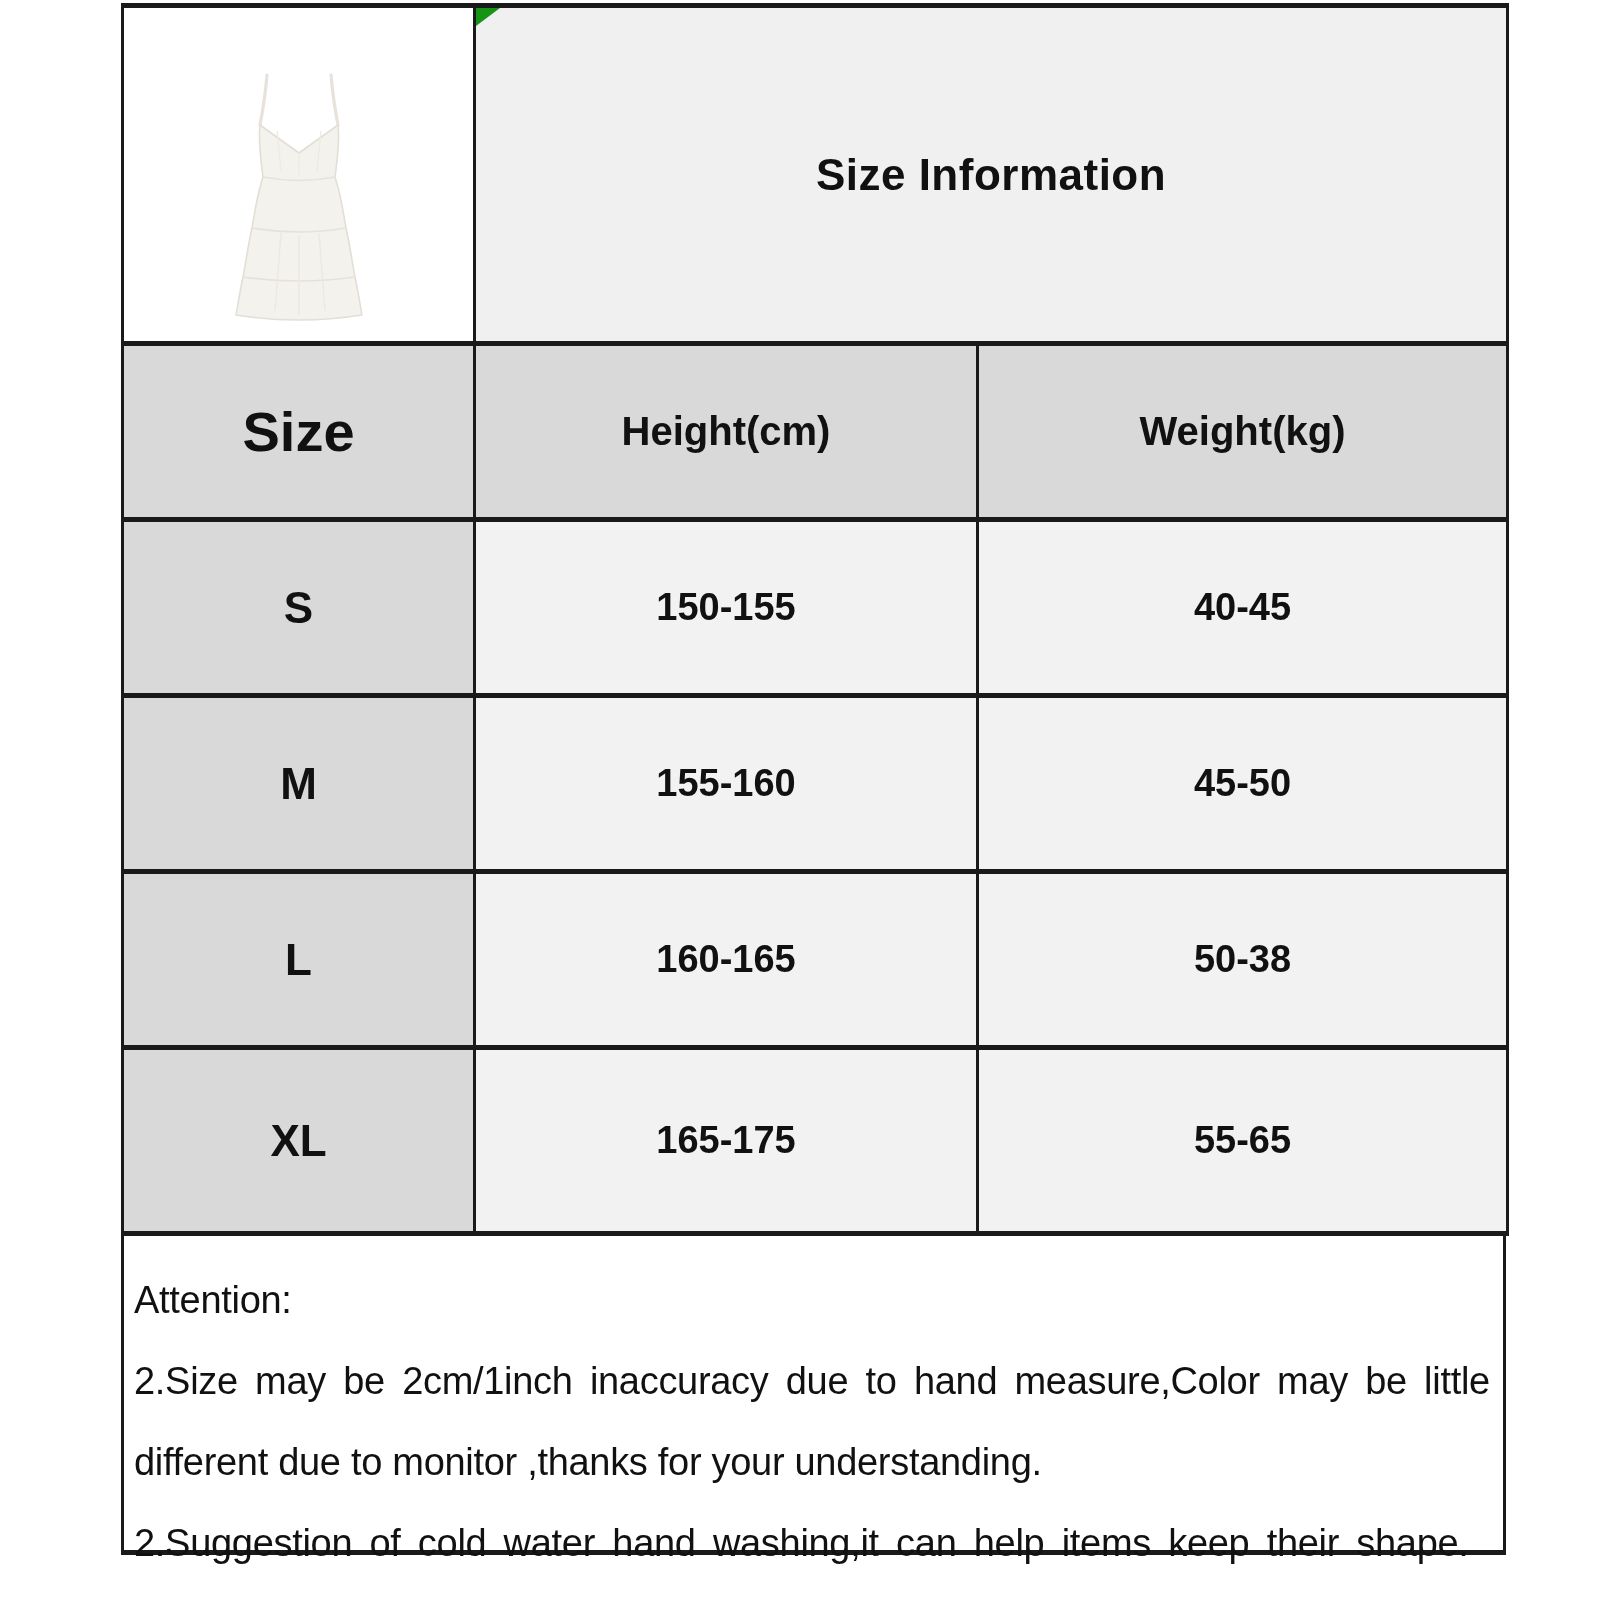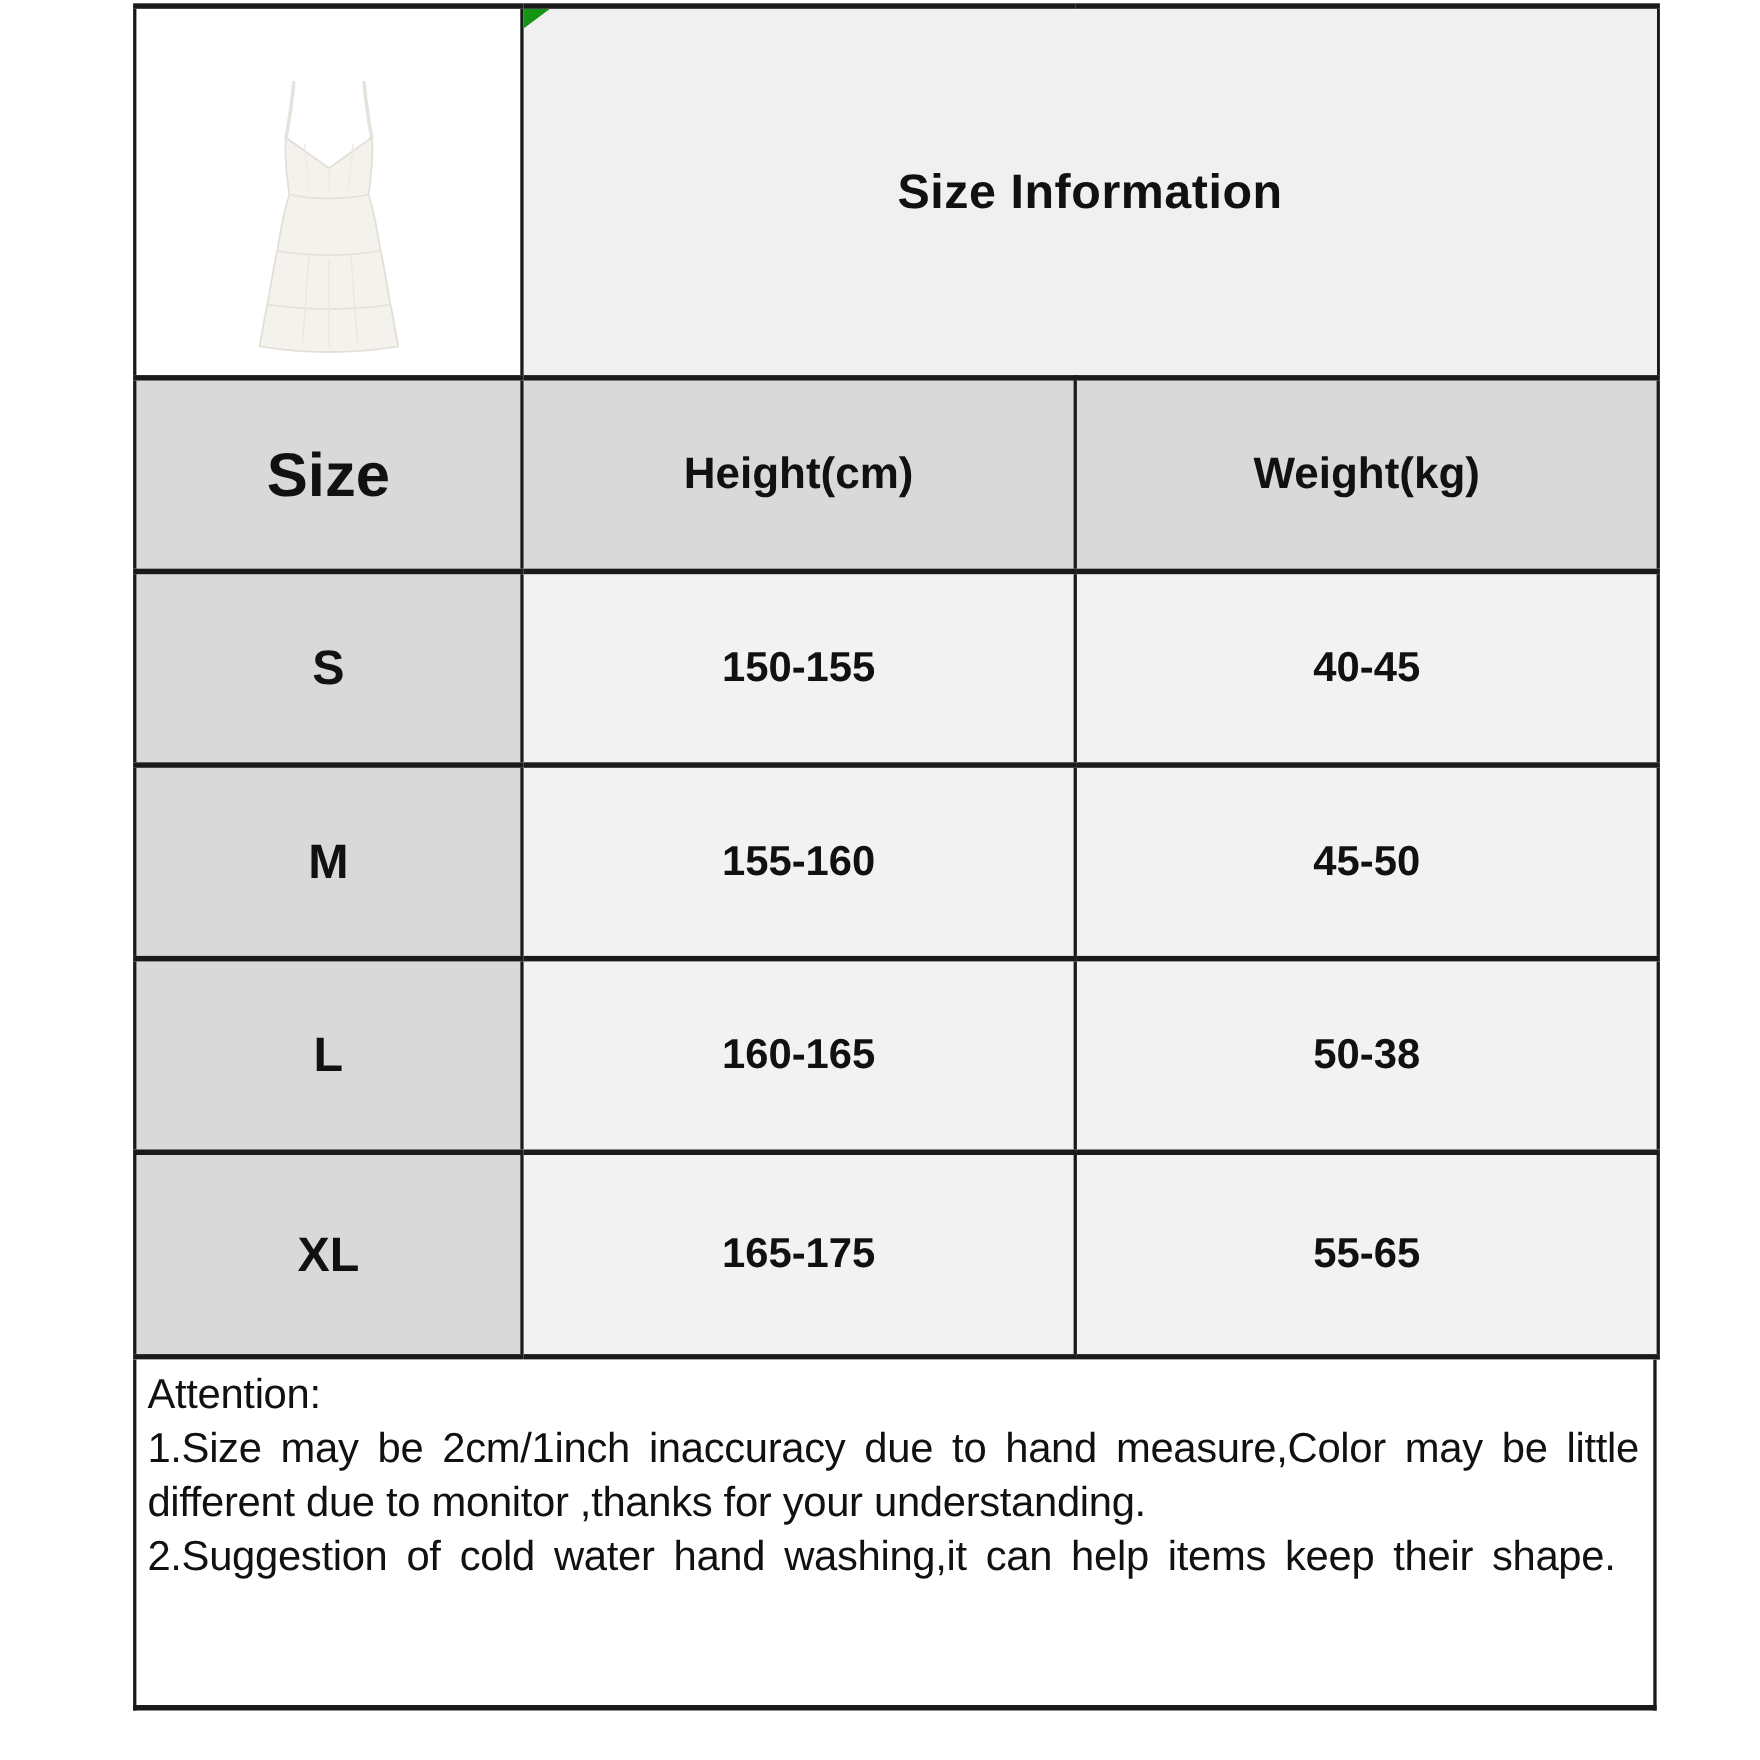--- a/index.html
+++ b/index.html
@@ -65,20 +65,21 @@
     background: #ffffff;
     height: 306px;
     padding: 8px 70px 0 10px;
     box-sizing: content-box;
   }
   .att-line {
     font-size: 38px;
     line-height: 49px;
     white-space: nowrap;
     letter-spacing: -0.3px;
+    margin-top: 32px;
   }
   .att-line.stretch { word-spacing: 7px; }
 </style>
 </head>
 <body>
 
 <div class="sheet">
 
   <table class="size-table">
     <colgroup>
@@ -177,18 +178,18 @@
       </td>
       <td class="value-cell">
         <span>55-65</span>
       </td>
     </tr>
   </tbody>
     </table>
 
   <div class="attention">
     <div class="att-line">Attention:</div>
-    <div class="att-line stretch">1.Size may be 2cm/1inch inaccuracy due to hand measure,Color may be little</div>
+    <div class="att-line stretch">2.Size may be 2cm/1inch inaccuracy due to hand measure,Color may be little</div>
     <div class="att-line">different due to monitor ,thanks for your understanding.</div>
     <div class="att-line stretch">2.Suggestion of cold water hand washing,it can help items keep their shape.</div>
   </div>
 
 </div>
 
 </body></html>

